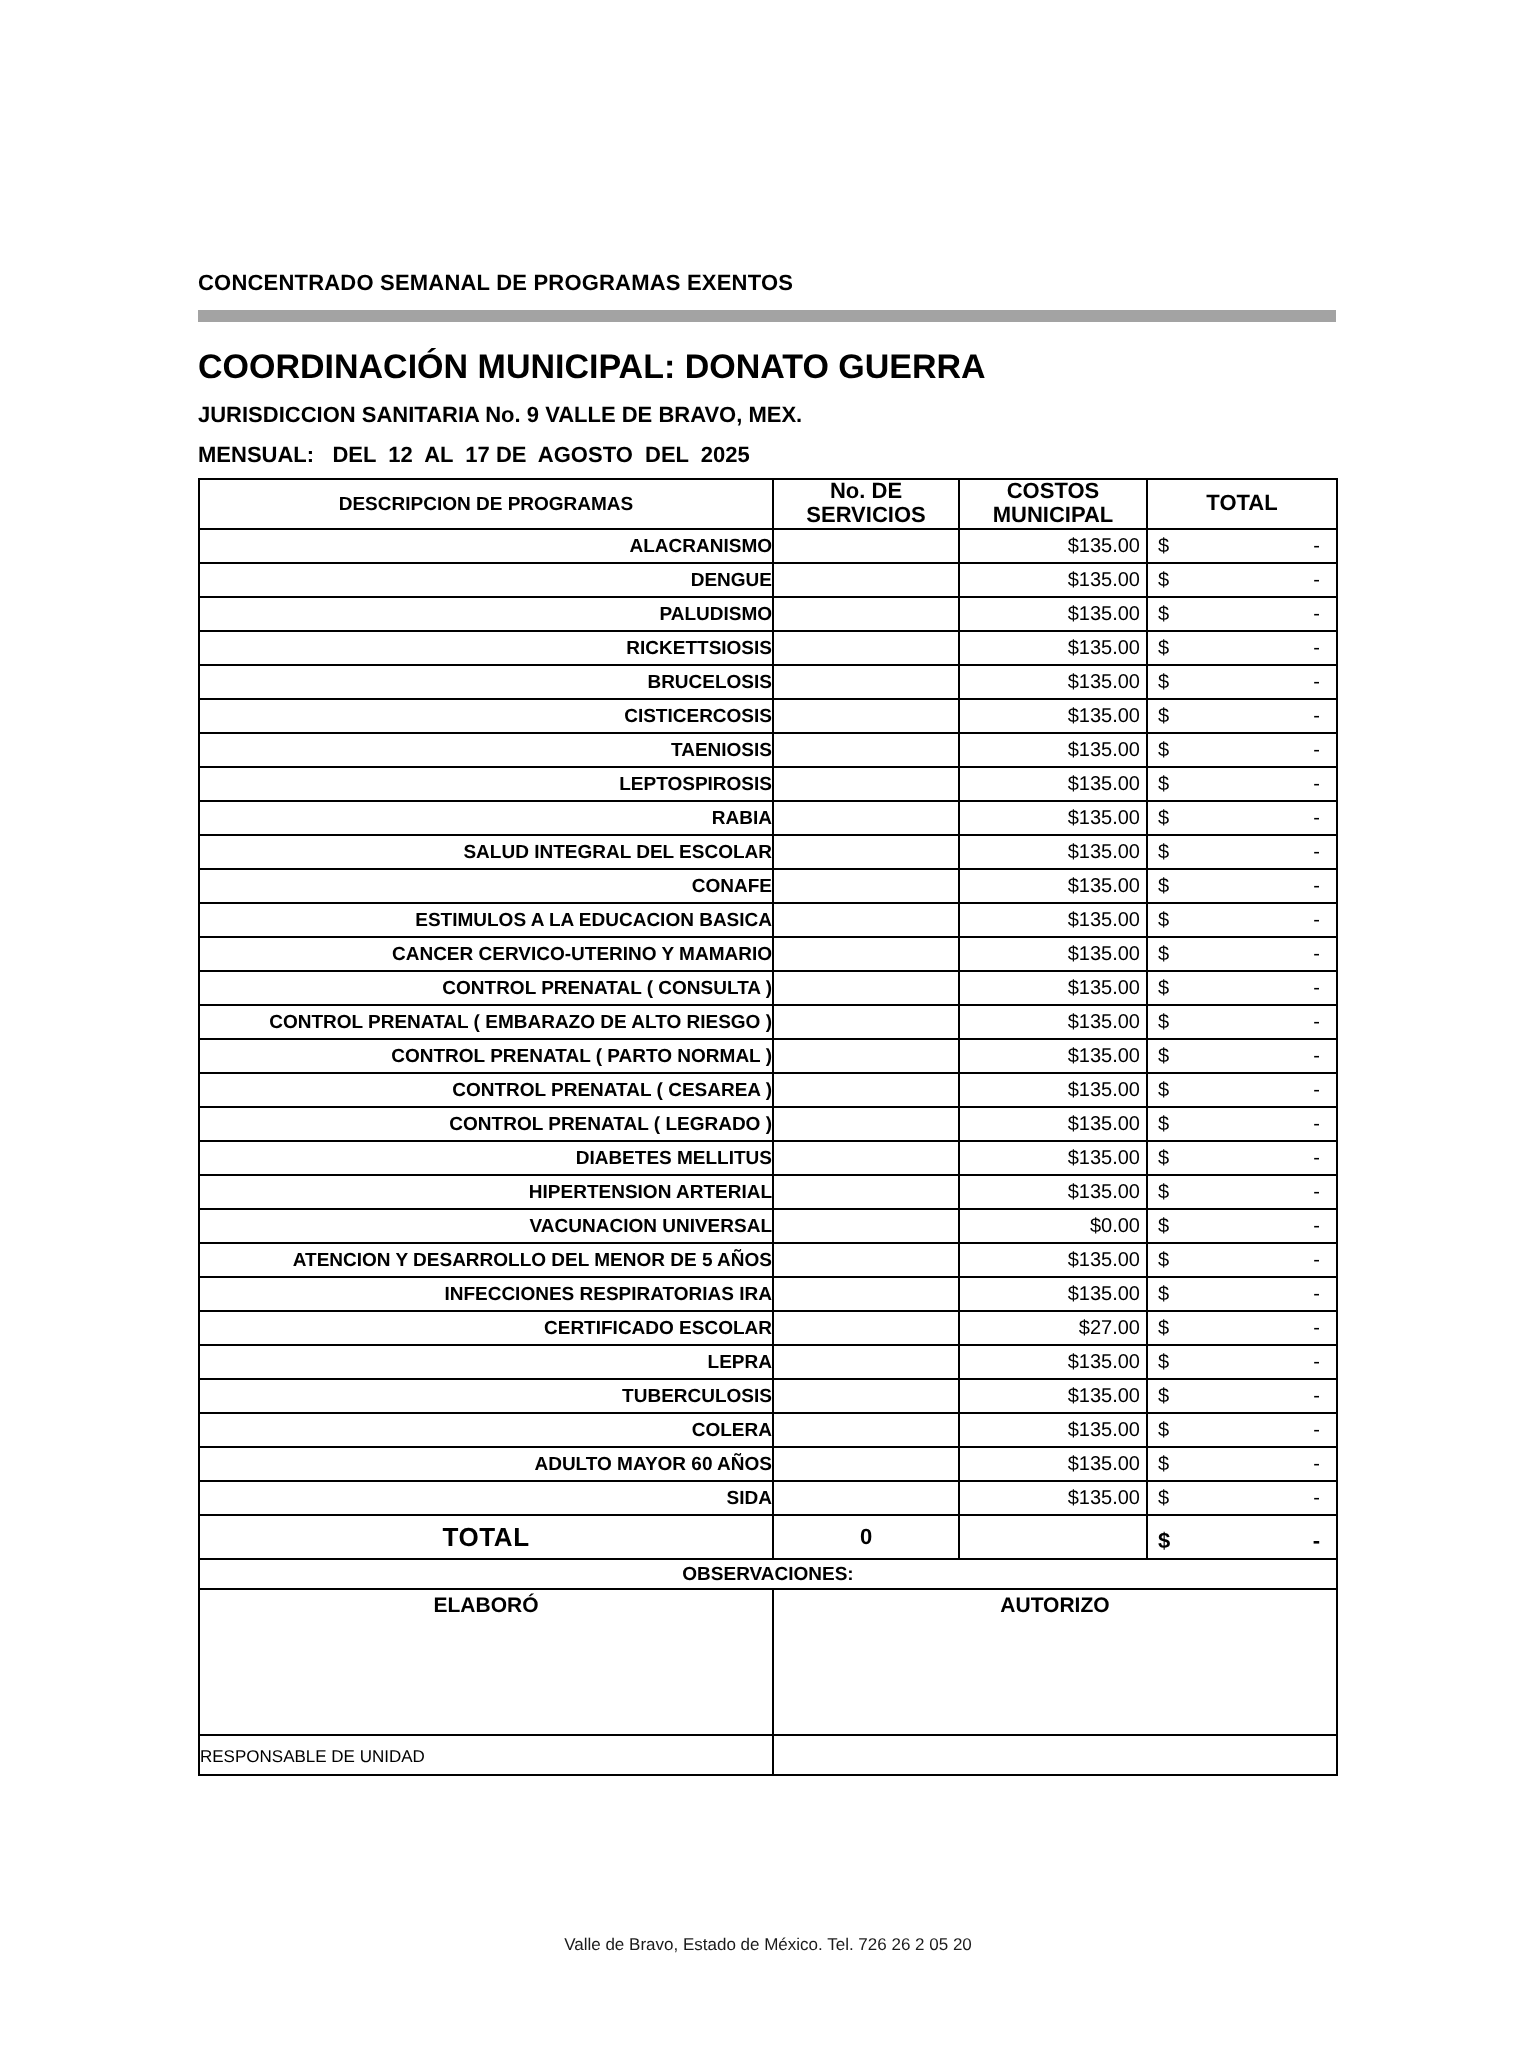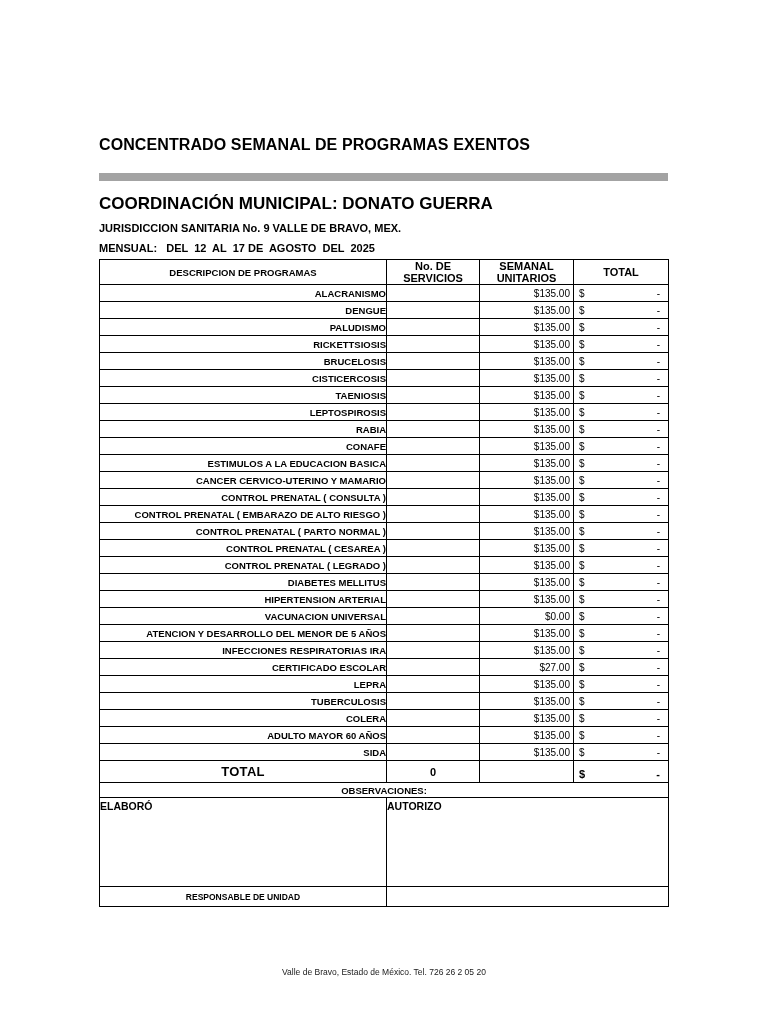--- a/index.html
+++ b/index.html
@@ -8,22 +8,22 @@
     background: #ffffff;
     font-family: "Liberation Sans", sans-serif;
     color: #000;
     position: relative;
     overflow: hidden;
   }
   .page { position: relative; width: 768px; height: 1024px; background: #fff; }
   .content { position: absolute; left: 99px; top: 136px; width: 569px; }
 
   .doc-title {
-    font-size: 16px; font-weight: 700; letter-spacing: .1px;
-    padding-bottom: 19px; border-bottom: 8px solid #a3a3a3;
+    font-size: 11px; font-weight: 700; letter-spacing: .1px;
+    padding-bottom: 7px; border-bottom: 6px solid #a3a3a3;
   }
   .hline { font-size: 11px; font-weight: 700; margin-top: 8px; white-space: pre; }
   .hline.coord { font-size: 17px; margin-top: 13px; }
 
   table.programs { width: 100%; border-collapse: collapse; table-layout: fixed; margin-top: 5px; }
   table.programs th, table.programs td { border: 1px solid #000; overflow: hidden; }
 
   thead th { font-size: 11px; font-weight: 700; height: 18px; text-align: center; padding: 0 1px; }
   thead th.desc-h { font-size: 9.5px; }
 
@@ -33,22 +33,22 @@
   td.total { font-size: 10px; font-weight: 400; height: 17px; }
   td.total .sign { float: left; padding-left: 5px; }
   td.total .val  { float: right; padding-right: 8px; }
 
   tr.total-row td { height: 22px; }
   td.total-label { font-size: 13px; font-weight: 700; text-align: center; letter-spacing: .3px; vertical-align: middle; }
   td.total-services { font-size: 11px; font-weight: 700; text-align: center; vertical-align: middle; }
   tr.total-row td.total .sign, tr.total-row td.total .val { font-weight: 700; font-size: 11px; padding-top: 4px; }
 
   td.obs { font-size: 9.5px; font-weight: 700; padding: 1px 3px; height: 15px; text-align: center; }
-  td.sig-head { height: 89px; vertical-align: top; text-align: left; font-size: 10.5px; font-weight: 700; padding-top: 2px; }
-  td.resp { height: 20px; text-align: center; vertical-align: middle; font-size: 8.5px; font-weight: 700; margin-top: 28px; }
+  td.sig-head { height: 73px; vertical-align: top; text-align: center; font-size: 10.5px; font-weight: 700; padding-top: 2px; }
+  td.resp { height: 20px; vertical-align: middle; font-size: 8.5px; font-weight: 400; margin-top: 28px; }
   td.resp-empty { height: 20px; }
 
   .page-footer {
     position: absolute; left: 0; width: 768px; top: 966px;
     text-align: center; font-size: 8.5px; line-height: 12px; color: #1a1a1a;
   }
 </style>
 </head>
 <body>
 
@@ -64,21 +64,21 @@
       <colgroup>
         <col style="width:287px">
         <col style="width:93px">
         <col style="width:94px">
         <col style="width:95px">
       </colgroup>
       <thead>
         <tr>
           <th class="desc-h">DESCRIPCION DE PROGRAMAS</th>
           <th>No. DE SERVICIOS</th>
-          <th>SEMANAL UNITARIOS</th>
+          <th>COSTOS MUNICIPAL</th>
           <th>TOTAL</th>
         </tr>
       </thead>
       <tbody>
           <tr>
             <td class="program">ALACRANISMO</td>
             <td class="services"></td>
             <td class="cost">$135.00</td>
             <td class="total">
               <span class="sign">$</span>
@@ -143,20 +143,29 @@
             <td class="program">LEPTOSPIROSIS</td>
             <td class="services"></td>
             <td class="cost">$135.00</td>
             <td class="total">
               <span class="sign">$</span>
               <span class="val">-</span>
             </td>
           </tr>
           <tr>
             <td class="program">RABIA</td>
+            <td class="services"></td>
+            <td class="cost">$135.00</td>
+            <td class="total">
+              <span class="sign">$</span>
+              <span class="val">-</span>
+            </td>
+          </tr>
+          <tr>
+            <td class="program">SALUD INTEGRAL DEL ESCOLAR</td>
             <td class="services"></td>
             <td class="cost">$135.00</td>
             <td class="total">
               <span class="sign">$</span>
               <span class="val">-</span>
             </td>
           </tr>
           <tr>
             <td class="program">CONAFE</td>
             <td class="services"></td>

